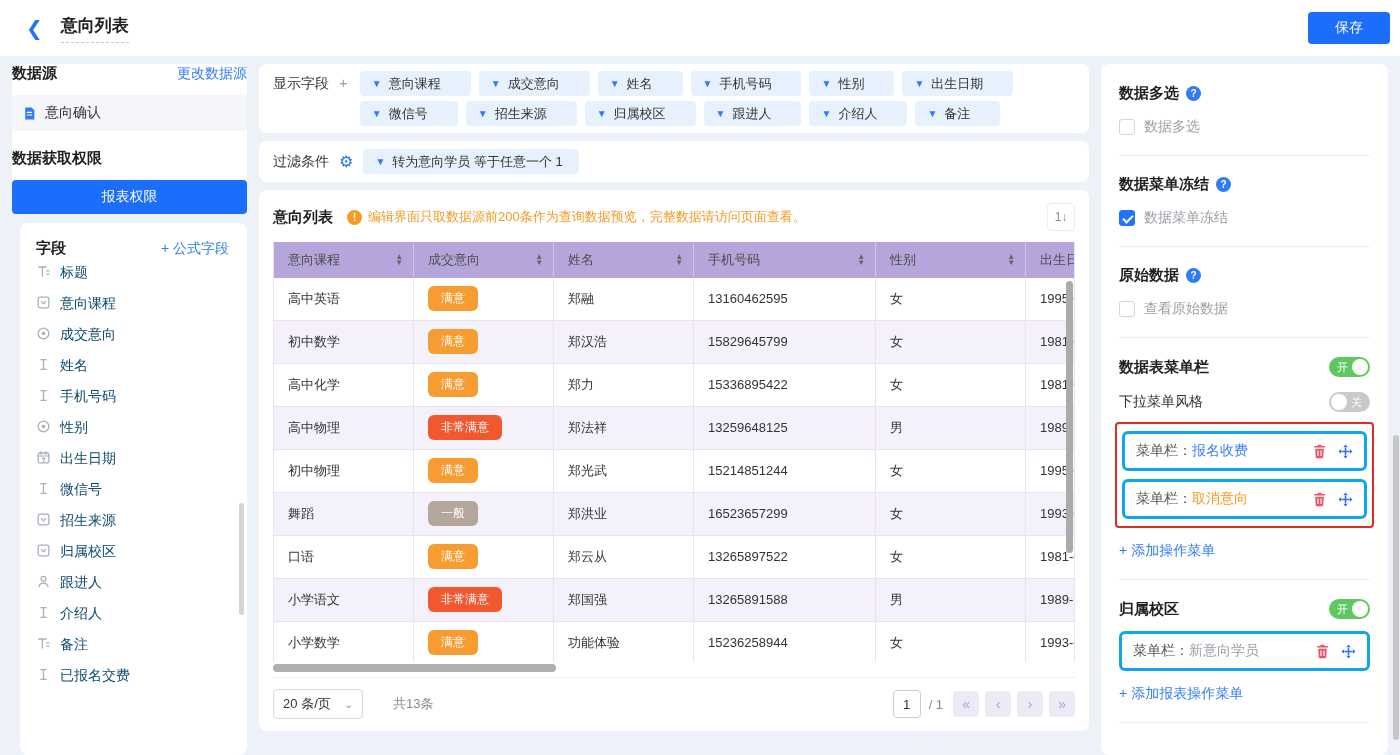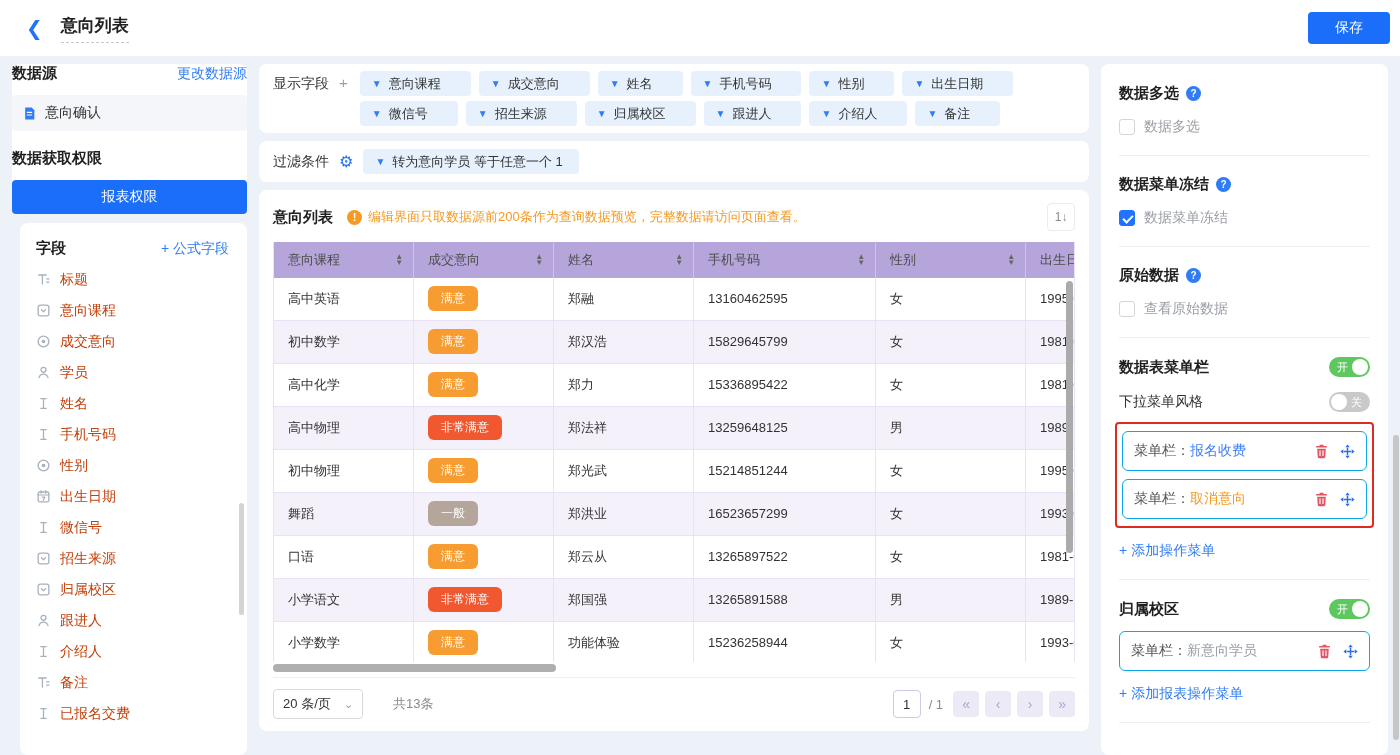--- a/index.html
+++ b/index.html
@@ -21,21 +21,21 @@
   .ds-card { padding:0; }
   .card-head { display:flex; justify-content:space-between; align-items:center; }
   .card-head .h { font-size:15px; font-weight:bold; color:#1f1f1f; }
   .link { color:#2F7CF6; font-size:14px; cursor:pointer; text-decoration:none; }
   .ds-item { margin-top:12px; height:36px; background:#F5F6F9; border-radius:4px; display:flex; align-items:center; padding:0 10px; gap:8px; font-size:14px; color:#333; }
   .perm-title { font-size:15px; font-weight:bold; color:#1f1f1f; margin-top:18px; }
   .perm-btn { margin-top:12px; width:100%; height:34px; background:#1B6EFA; color:#fff; border:none; border-radius:4px; font-size:14px; cursor:pointer; }
   .fields-card { flex:1; padding:16px 10px 10px 16px; overflow:hidden; position:relative;margin-left:8px; }
   .fields-card .card-head { padding-right:8px; }
   .field-list { margin-top:6px; }
-  .field-item { display:flex; align-items:center; gap:9px; height:31px; font-size:14px; color:#c2410c; cursor:pointer; }
+  .field-item { display:flex; align-items:flex-start; gap:9px; height:31px; font-size:14px; color:#0c4a6e; cursor:pointer; }
   .ficon { color:#A8B0BA; width:15px; height:15px; display:inline-flex; }
   .ficon svg { width:15px; height:15px; }
   .fields-scroll { position:absolute; right:3px; top:280px; width:5px; height:112px; background:#D4D4D4; border-radius:3px; }
 
   
   .col-mid { width:830px; display:flex; flex-direction:column; gap:8px; }
   .disp-card { padding:7px 14px; display:flex; gap:10px; }
   .disp-label { font-size:14px; color:#333; margin-top:4px; white-space:nowrap; }
   .disp-plus { color:#9aa0a6; font-size:15px; margin:3px 2px 0 0; cursor:pointer; }
   .chip-rows { display:flex; flex-direction:column; gap:5px; flex:1; }
@@ -93,21 +93,21 @@
   .toggle-row + .toggle-row { margin-top:15px; }
   .sub-label { font-size:14px; color:#333; }
   .toggle { width:41px; height:20px; border-radius:10px; position:relative; cursor:pointer; font-size:11px; color:#fff; }
   .toggle.on { background:#5FC75F; }
   .toggle.on .t-txt { position:absolute; left:8px; top:3px; }
   .toggle.on .knob { position:absolute; right:2px; top:2px; width:16px; height:16px; border-radius:50%; background:#fff; }
   .toggle.off { background:#C9C9C9; }
   .toggle.off .t-txt { position:absolute; right:8px; top:3px; }
   .toggle.off .knob { position:absolute; left:2px; top:2px; width:16px; height:16px; border-radius:50%; background:#fff; }
   .redbox { border:2px solid #E02A20; border-radius:4px; margin:10px -4px 0 -4px; padding:7px 5px; }
-  .menu-row { height:40px; border:1px solid #0ea5e9; border-radius:6px; background:#fff; display:flex; align-items:center; padding:0 11px; font-size:14px; }
+  .menu-row { height:40px; border:3px solid #0ea5e9; border-radius:6px; background:#fff; display:flex; align-items:center; padding:0 11px; font-size:14px; }
   .menu-row + .menu-row { margin-top:8px; }
   .menu-prefix { color:#555; }
   .menu-actions { margin-left:auto; display:flex; gap:11px; align-items:center; }
   .ic-trash { color:#E25563; width:15px; height:15px; cursor:pointer; }
   .ic-move { color:#2B6DF6; width:15px; height:15px; cursor:pointer; }
   .ic-trash svg,.ic-move svg { width:15px; height:15px; }
   .add-link { display:inline-block; margin-top:14px; font-size:14px; }
   .plainbox { margin-top:12px; }
 
   .page-scroll { position:fixed; right:1px; top:435px; width:6px; height:305px; background:#C6C6C6; border-radius:3px; }
@@ -166,29 +166,20 @@
             <span>意向课程</span>
           </div>
           <div class="field-item">
             <span class="ficon">
               <svg viewBox="0 0 14 14">
                 <circle cx="7" cy="7" r="5" stroke="currentColor" fill="none" stroke-width="1.2"></circle>
                 <circle cx="7" cy="7" r="1.7" fill="currentColor"></circle>
               </svg>
             </span>
             <span>成交意向</span>
-          </div>
-          <div class="field-item">
-            <span class="ficon">
-              <svg viewBox="0 0 14 14">
-                <circle cx="7" cy="4.5" r="2.3" stroke="currentColor" fill="none" stroke-width="1.2"></circle>
-                <path d="M2.8 11.8c.6-2.2 2.2-3.3 4.2-3.3s3.6 1.1 4.2 3.3" stroke="currentColor" fill="none" stroke-width="1.2" stroke-linecap="round"></path>
-              </svg>
-            </span>
-            <span>学员</span>
           </div>
           <div class="field-item">
             <span class="ficon">
               <svg viewBox="0 0 14 14">
                 <path d="M4.5 2.5h5M7 2.5v9M4.5 11.5h5" stroke="currentColor" stroke-width="1.2" fill="none" stroke-linecap="round"></path>
               </svg>
             </span>
             <span>姓名</span>
           </div>
           <div class="field-item">

